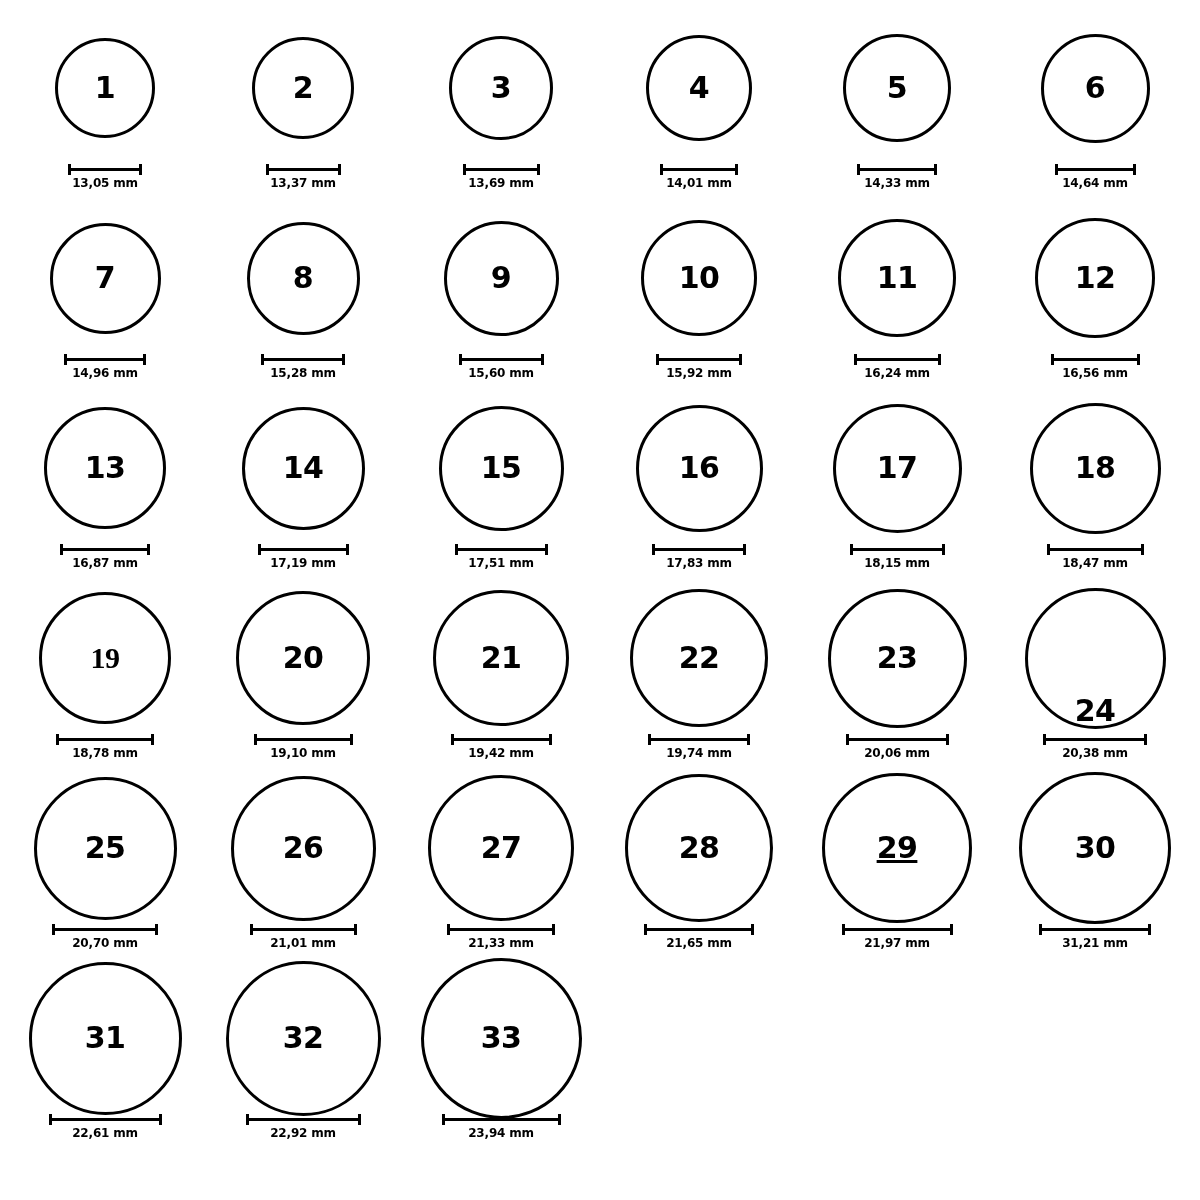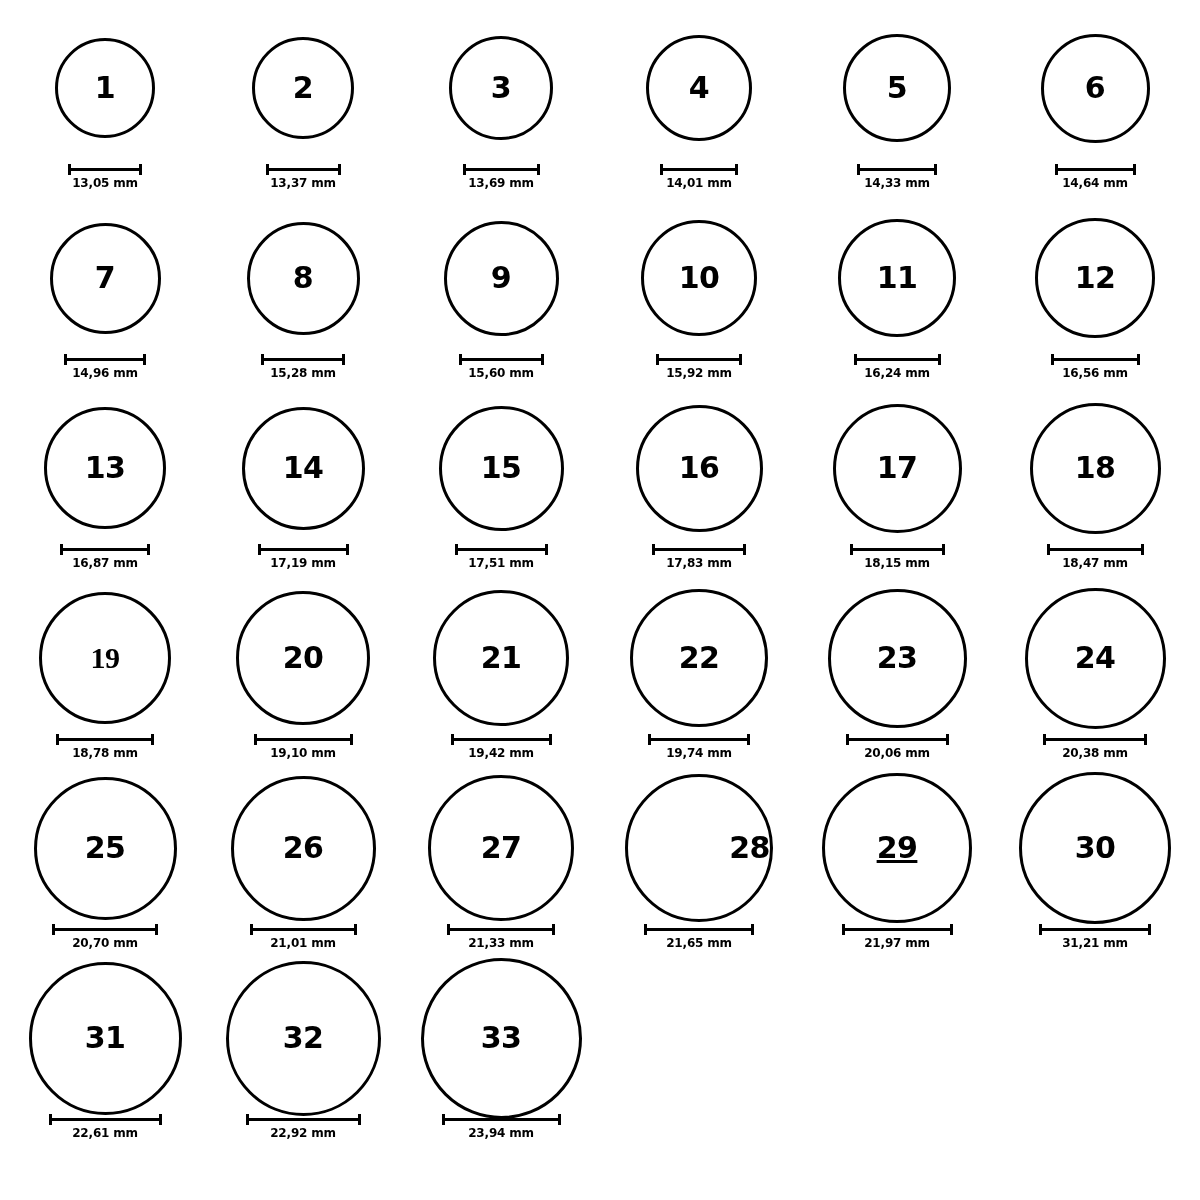--- a/index.html
+++ b/index.html
@@ -386,21 +386,21 @@
         </div>
         <div class="ruler" style="width: 103px;">
           <div class="bar"></div>
           <div class="cap left"></div>
           <div class="cap right"></div>
         </div>
         <div class="mm">20,06 mm</div>
       </div>
       <div class="cell">
         <div class="circle-wrap">
-          <div class="circle" style="width: 141px; height: 141px;">
+          <div class="circle" style="width: 141px; height: 141px; align-items: flex-end;">
             <span class="num">24</span>
           </div>
         </div>
         <div class="ruler" style="width: 104px;">
           <div class="bar"></div>
           <div class="cap left"></div>
           <div class="cap right"></div>
         </div>
         <div class="mm">20,38 mm</div>
       </div>
@@ -438,21 +438,21 @@
         </div>
         <div class="ruler" style="width: 108px;">
           <div class="bar"></div>
           <div class="cap left"></div>
           <div class="cap right"></div>
         </div>
         <div class="mm">21,33 mm</div>
       </div>
       <div class="cell">
         <div class="circle-wrap">
-          <div class="circle" style="width: 148px; height: 148px; justify-content: flex-end;">
+          <div class="circle" style="width: 148px; height: 148px;">
             <span class="num">28</span>
           </div>
         </div>
         <div class="ruler" style="width: 110px;">
           <div class="bar"></div>
           <div class="cap left"></div>
           <div class="cap right"></div>
         </div>
         <div class="mm">21,65 mm</div>
       </div>

